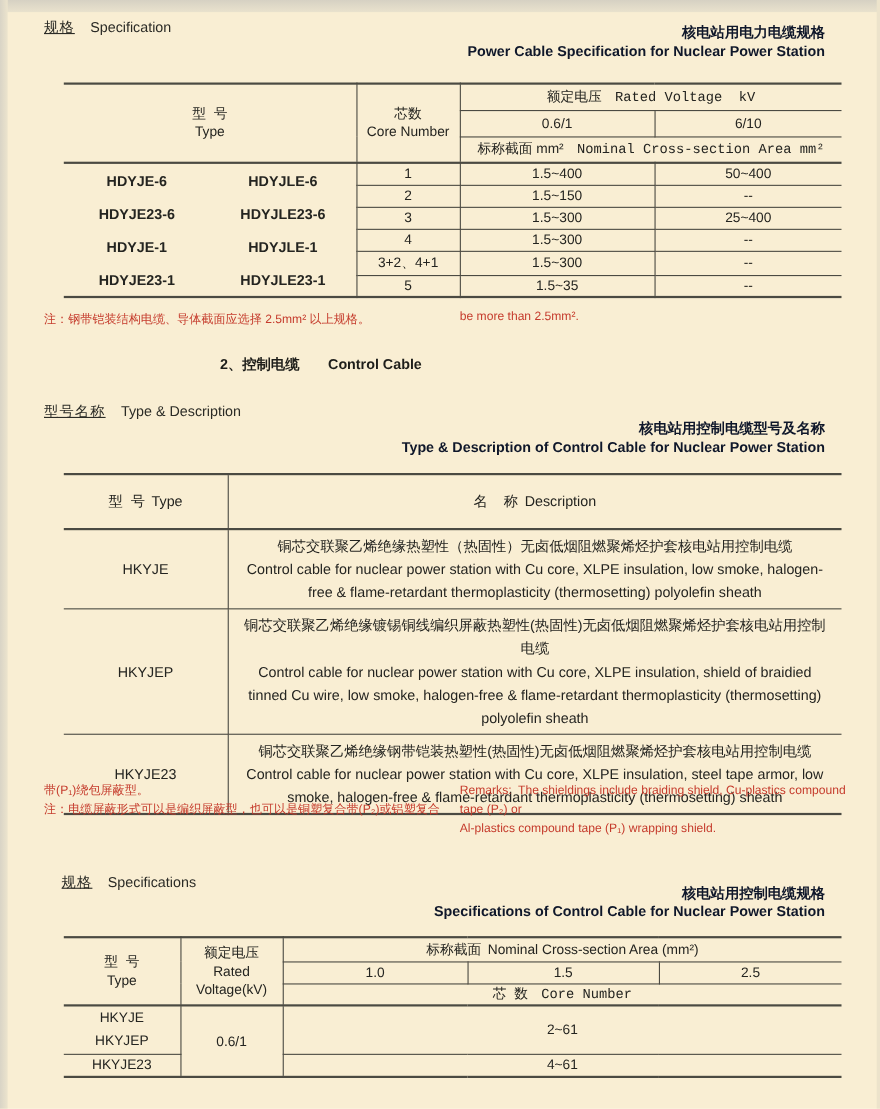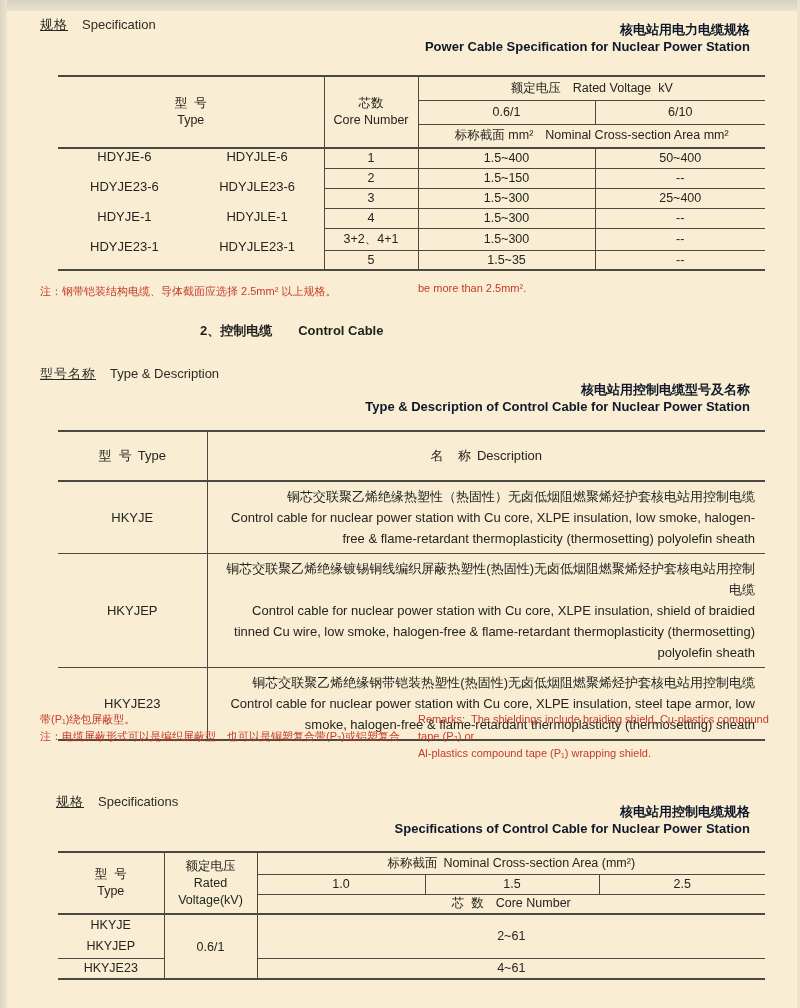--- a/index.html
+++ b/index.html
@@ -31,24 +31,24 @@
   .note{font-size:11px;color:var(--red);line-height:17px;}
   .pre{white-space:pre-wrap;}
   table{border-collapse:collapse;table-layout:fixed;}
   .tbl{border-top:2px solid var(--bc);border-bottom:2px solid var(--bc);}
   .tbl td{border:1px solid var(--bc);text-align:center;vertical-align:middle;
     padding:0;font-size:12.5px;color:#242420;}
   .tbl tr td:first-child{border-left:none;}
   .tbl tr td:last-child{border-right:none;}
   .tbl thead{border-bottom:2px solid var(--bc);}
   .hdr2{line-height:17px;font-size:13px;}
-  .gap{margin-left:12px;}
-  .pairline{display:flex;height:30px;}
+  .gap{margin-left:12px;font-family:Liberation Mono, monospace;}
+  .pairline{display:flex;height:30px;align-items:center;font-weight:bold;}
   .pairline span{flex:1;text-align:center;font-size:13px;}
-  .t2 .desc{text-align:right;padding:4px 10px;line-height:21px;font-size:13px;}
+  .t2 .desc{text-align:center;padding:4px 10px;line-height:21px;font-size:13px;}
   .t2 .typename{font-size:13px;}
   .t2 thead td{font-size:13px;}
   .t3 td{font-size:12.5px;}
   .small-gap{margin-left:6px;}
 </style>
 </head>
 <body>
 
 <div id="page">
   <div class="edge-top"></div>

